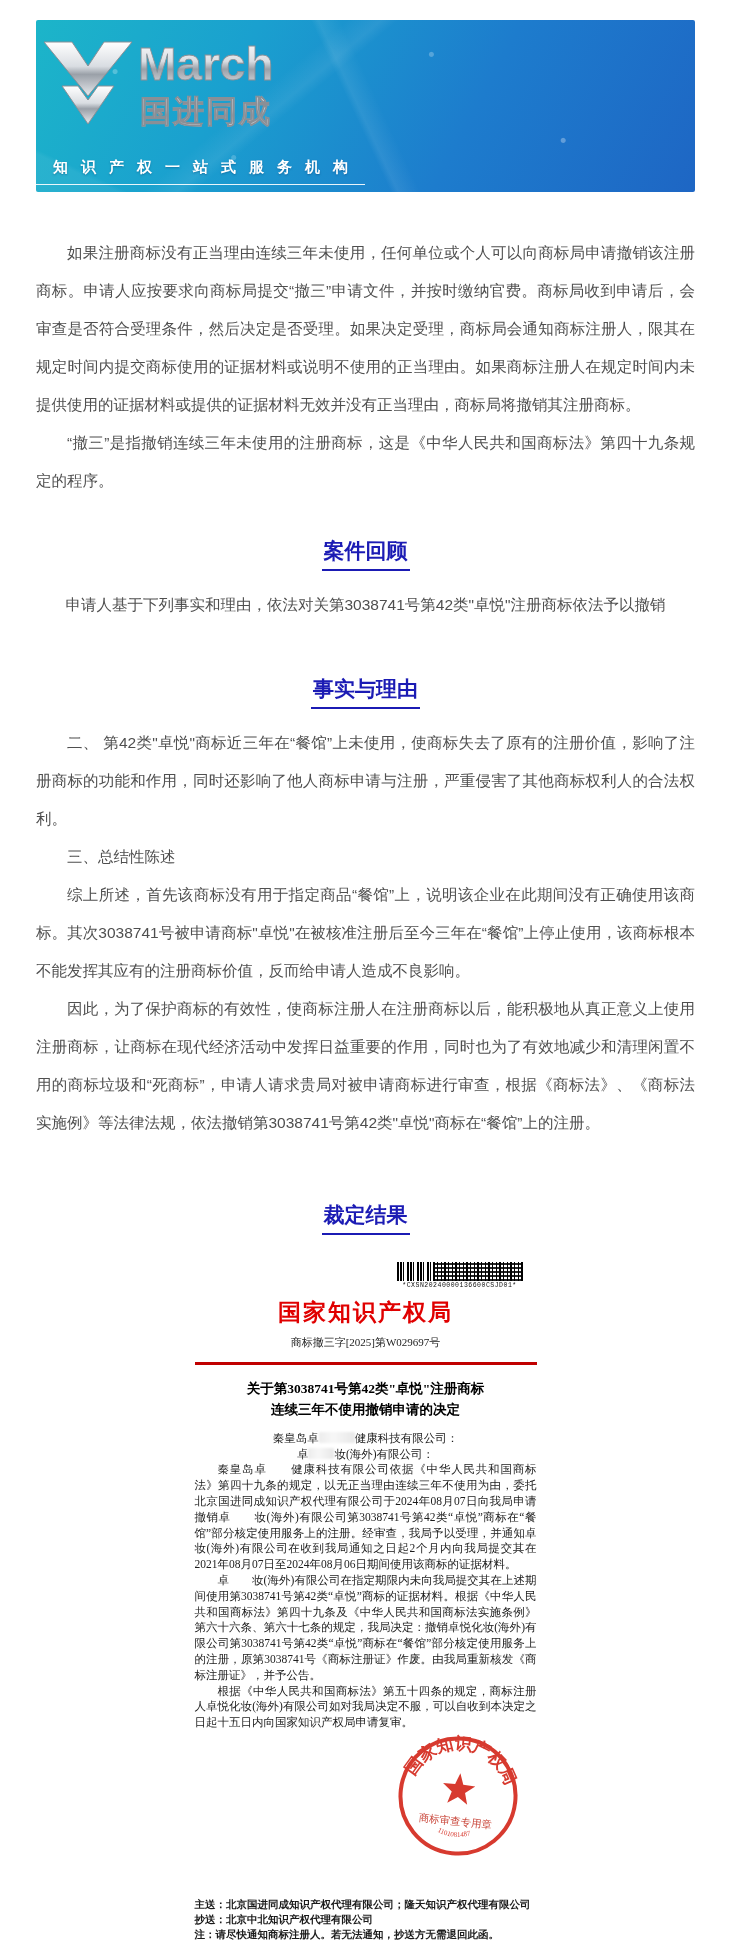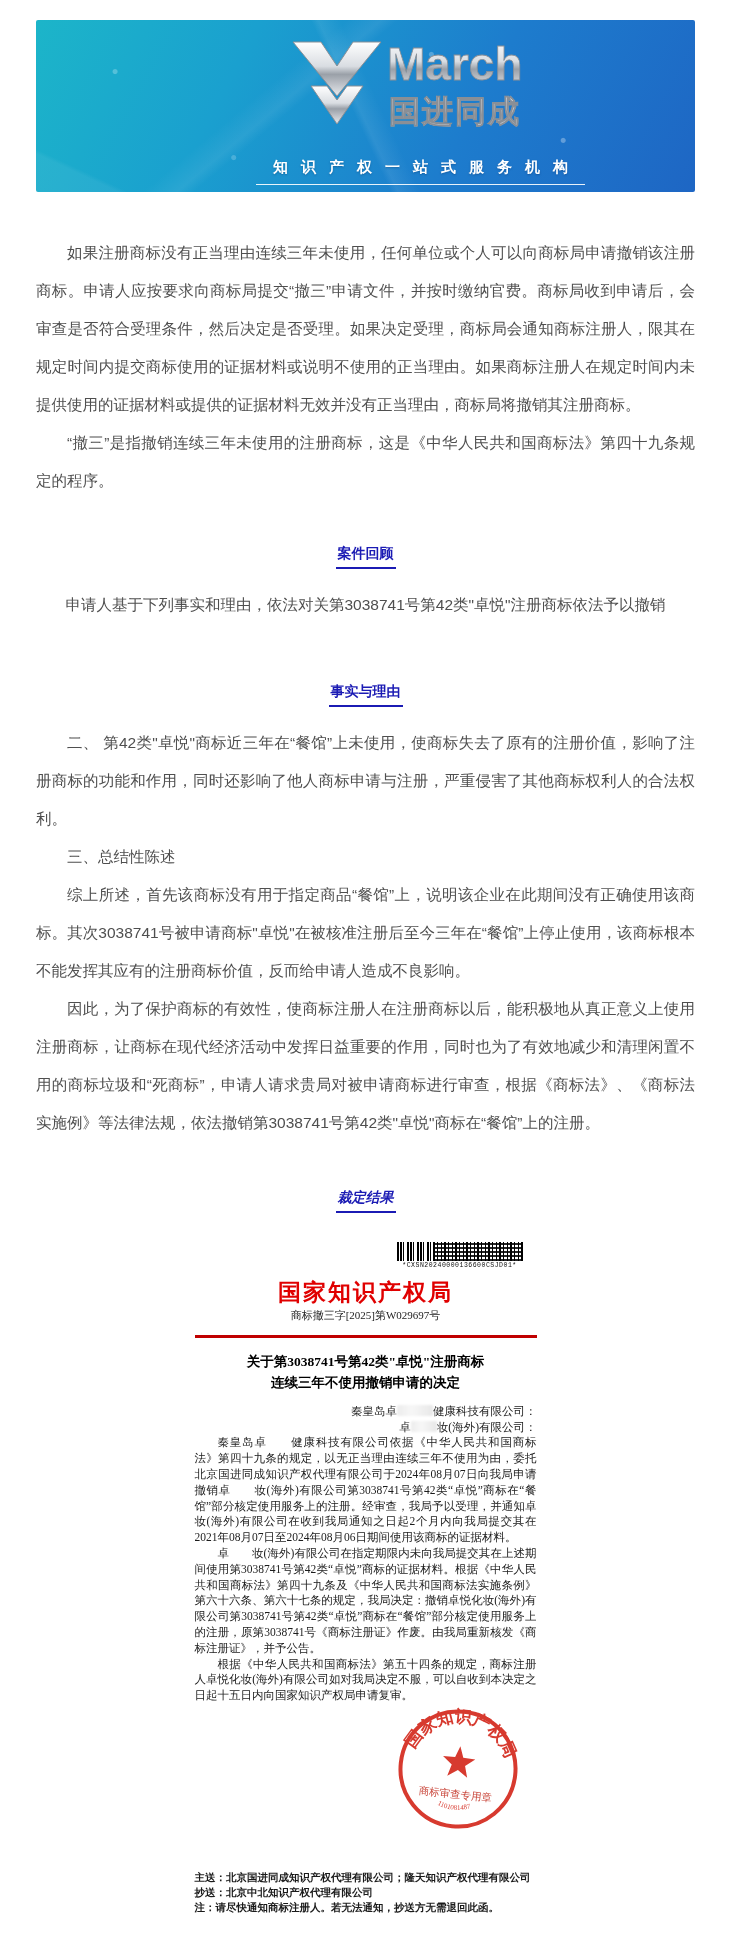--- a/index.html
+++ b/index.html
@@ -22,35 +22,35 @@
       linear-gradient(118deg,#1cb5c9 0%,#1aa0cf 30%,#1d7ccd 65%,#1e66c4 100%);
   }
   .banner::before{
     content:""; position:absolute; inset:0;
     background:
       linear-gradient(65deg, transparent 48%, rgba(255,255,255,.08) 49%, transparent 52%),
       linear-gradient(-40deg, transparent 58%, rgba(255,255,255,.07) 60%, transparent 64%),
       linear-gradient(25deg, rgba(255,255,255,.06) 0 8%, transparent 9%);
   }
   .banner-inner{ position:relative; height:100%; display:flex; flex-direction:column;
-    align-items:flex-end; justify-content:center; padding-right:110px; }
+    align-items:flex-start; justify-content:center; padding-right:110px; }
   .logo-svg{ display:block; }
   .tagline{
     margin-top:18px; color:#ffffff; font-size:15px; font-weight:bold;
     letter-spacing:13px; padding:0 4px 7px 17px;
     border-bottom:1px solid rgba(255,255,255,.9);
     text-shadow:0 1px 2px rgba(0,40,90,.35);
   }
 
   
   .article { padding-top:42px; font-size:15.5px; line-height:38px; color:#4f4f4f; }
   .article p { text-indent:2em; text-align:justify; }
   .sec-head-wrap{ text-align:center; margin:34px 0 14px 0; }
   .sec-head{
-    display:inline-block; color:#1b1bb4; font-weight:bold; font-size:14px;
+    display:inline-block; color:#1b1bb4; font-weight:bold; font-size:21px;
     line-height:1.3; padding:0 2px 5px 2px; border-bottom:2px solid #1b1bb4;
   }
   .center-line{ text-indent:0 !important; text-align:center !important; }
 
   
   .doc {
     width:342px; margin:26px auto 0 auto;
     font-family:"Liberation Serif","DejaVu Serif",serif; color:#1c1c1c;
   }
   .barcode-wrap{ width:126px; margin-left:auto; margin-right:14px; text-align:center; }
@@ -62,26 +62,26 @@
   .barcode-2d{
     flex:1; height:100%;
     background:
       repeating-linear-gradient(0deg,rgba(0,0,0,.85) 0 2px,transparent 2px 4px),
       repeating-linear-gradient(90deg,#000 0 2px,#fff 2px 4px,#000 4px 5px,#fff 5px 8px,#000 8px 9px,#fff 9px 11px);
   }
   .barcode-caption{ font-size:6.5px; letter-spacing:.5px; color:#111; margin-top:1px;
     font-family:"Liberation Mono","DejaVu Sans Mono",monospace; }
   .doc-agency{ text-align:center; color:#e00000; font-size:23px; font-weight:bold;
     letter-spacing:2px; margin-top:8px; }
-  .doc-no{ text-align:center; font-size:11px; color:#222; }
+  .doc-no{ text-align:center; font-size:11px; margin-top:7px; color:#222; }
   .doc-redline{ height:3px; background:#c00000; margin-top:12px; }
   .doc-title{ text-align:center; font-weight:bold; font-size:13.5px; line-height:1.55;
     margin-top:14px; color:#000; }
   .doc-body{ margin-top:10px; font-size:11.5px; line-height:15.8px; }
-  .doc-body .addr{ text-align:right; }
+  .doc-body .addr{ text-align:center; }
   .doc-body p.ind{ text-indent:2em; text-align:justify; }
   .redact{
     display:inline-block; width:36px; height:11px; vertical-align:-1px;
     background:linear-gradient(90deg,#ececec,#f7f7f7 40%,#e8e8e8);
     filter:blur(1.2px); border-radius:1px;
   }
   .redact.small{ width:26px; }
   .seal-zone{ position:relative; height:148px; }
   .seal{ position:absolute; right:16px; top:2px; transform:rotate(6deg); opacity:.92; }
   .doc-notes{ font-size:10.5px; line-height:15px; font-weight:bold; color:#1a1a1a;
@@ -124,21 +124,21 @@
     <p class="center-line">申请人基于下列事实和理由，依法对关第3038741号第42类"卓悦"注册商标依法予以撤销</p>
 
     <div class="sec-head-wrap" style="margin-top:48px;">
       <span class="sec-head">事实与理由</span>
     </div>
     <p>二、 第42类"卓悦"商标近三年在“餐馆”上未使用，使商标失去了原有的注册价值，影响了注册商标的功能和作用，同时还影响了他人商标申请与注册，严重侵害了其他商标权利人的合法权利。</p>
     <p>三、总结性陈述</p>
     <p>综上所述，首先该商标没有用于指定商品“餐馆”上，说明该企业在此期间没有正确使用该商标。其次3038741号被申请商标"卓悦"在被核准注册后至今三年在“餐馆”上停止使用，该商标根本不能发挥其应有的注册商标价值，反而给申请人造成不良影响。</p>
     <p>因此，为了保护商标的有效性，使商标注册人在注册商标以后，能积极地从真正意义上使用注册商标，让商标在现代经济活动中发挥日益重要的作用，同时也为了有效地减少和清理闲置不用的商标垃圾和“死商标”，申请人请求贵局对被申请商标进行审查，根据《商标法》、《商标法实施例》等法律法规，依法撤销第3038741号第42类"卓悦"商标在“餐馆”上的注册。</p>
 
-    <div class="sec-head-wrap" style="margin-top:36px;font-style:italic;">
+    <div class="sec-head-wrap" style="margin-top:56px;">
       <span class="sec-head">裁定结果</span>
     </div>
   </div>
 
   <div class="doc">
     <div class="barcode-wrap">
       <div class="barcode-row">
         <div class="barcode-lin"></div>
         <div class="barcode-2d"></div>
       </div>

